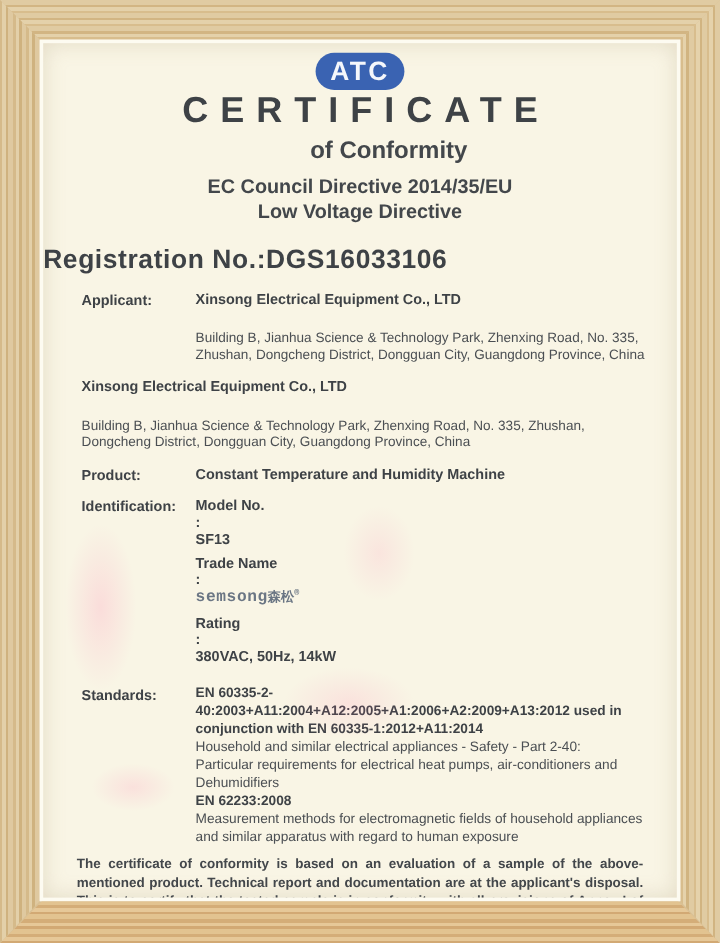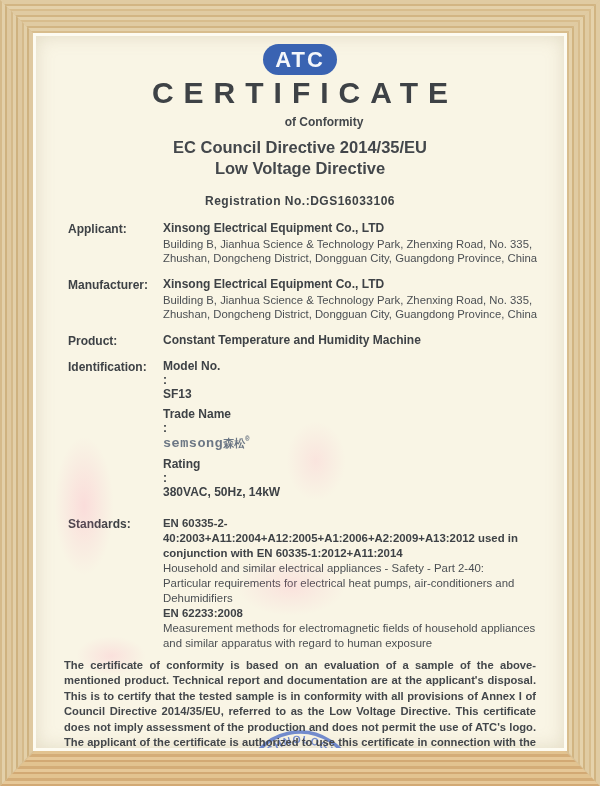--- a/index.html
+++ b/index.html
@@ -42,32 +42,32 @@
   .smudge { position:absolute; border-radius:50%; pointer-events:none; }
 
   
   .logo-pill {
     margin:8px auto 0; width:74px; height:31px; border-radius:16px;
     background:#3a63b2; color:#f5f7fb; font-weight:bold; font-size:22px;
     letter-spacing:2px; text-align:center; line-height:31px;
   }
   .title { margin-top:1px; text-align:center; font-size:30px; font-weight:bold;
     letter-spacing:10px; text-indent:10px; color:#3e4246; }
-  .sub-conformity { margin-top:5px; text-align:center; font-size:12px; font-weight:bold; color:#43474b;margin-left:48px; }
+  .sub-conformity { margin-top:5px; text-align:center; font-size:20px; font-weight:bold; color:#43474b;margin-left:48px; }
   .sub-directive  { margin-top:9px; text-align:center; font-size:16.5px; font-weight:bold; color:#43474b; }
   .sub-lvd        { margin-top:2px; text-align:center; font-size:16.5px; font-weight:bold; color:#43474b; }
-  .registration   { margin-top:16px; text-align:center; font-size:12px; font-weight:bold; color:#3e4246; letter-spacing:0.5px; }
+  .registration   { margin-top:16px; text-align:left; font-size:22px; font-weight:bold; color:#3e4246; letter-spacing:0.5px; }
 
   
   .rows { margin:13px 26px 0 32px; }
   .row { display:flex; margin-bottom:12px; }
   .lbl { width:95px; flex:none; font-size:12px; font-weight:bold; color:#3e4246; padding-top:1px; }
   .val { flex:1; }
   .name { font-size:12px; font-weight:bold; color:#3e4246; }
-  .addr { margin-top:3px; font-size:11.3px; line-height:13.5px; color:#4b4f53; }
+  .addr { margin-top:20px; font-size:11.3px; line-height:13.5px; color:#4b4f53; }
   .row-tight { margin-bottom:11px; }
 
   .id-row { display:flex; font-size:12px; color:#3e4246; margin-bottom:6px; align-items:baseline;flex-direction:column; }
   .id-lbl { width:92px; flex:none; font-weight:bold; }
   .id-colon { width:14px; flex:none; font-weight:bold; }
   .id-val { font-weight:bold; }
   .brand { font-size:13.5px; font-weight:bold; letter-spacing:0.5px; color:#6b7684;
            font-family:Liberation Mono, monospace; }
   .brand .cjk { font-size:11px; letter-spacing:0; }
   .brand sup { font-size:7px; }
@@ -121,21 +121,20 @@
 
       <div class="row">
         <div class="lbl">Applicant:</div>
         <div class="val">
           <div class="name">Xinsong Electrical Equipment Co., LTD</div>
           <div class="addr">Building B, Jianhua Science &amp; Technology Park, Zhenxing Road, No. 335, Zhushan, Dongcheng District, Dongguan City, Guangdong Province, China</div>
         </div>
       </div>
 
       <div class="row">
-        <div class="lbl">Manufacturer:</div>
         <div class="val">
           <div class="name">Xinsong Electrical Equipment Co., LTD</div>
           <div class="addr">Building B, Jianhua Science &amp; Technology Park, Zhenxing Road, No. 335, Zhushan, Dongcheng District, Dongguan City, Guangdong Province, China</div>
         </div>
       </div>
 
       <div class="row row-tight">
         <div class="lbl">Product:</div>
         <div class="val">
           <div class="name">Constant Temperature and Humidity Machine</div>

